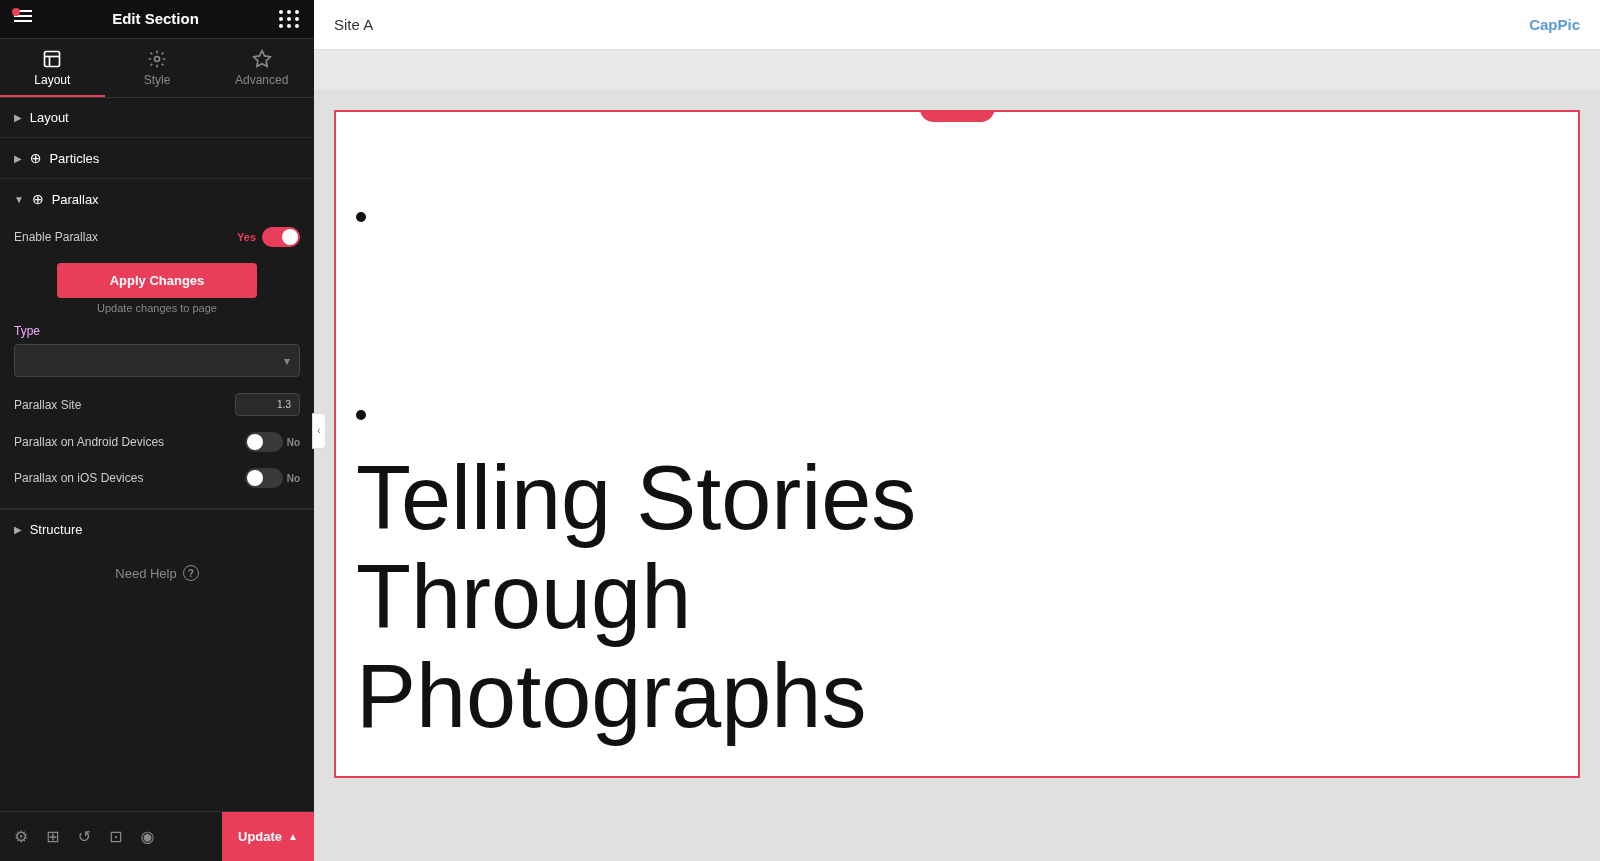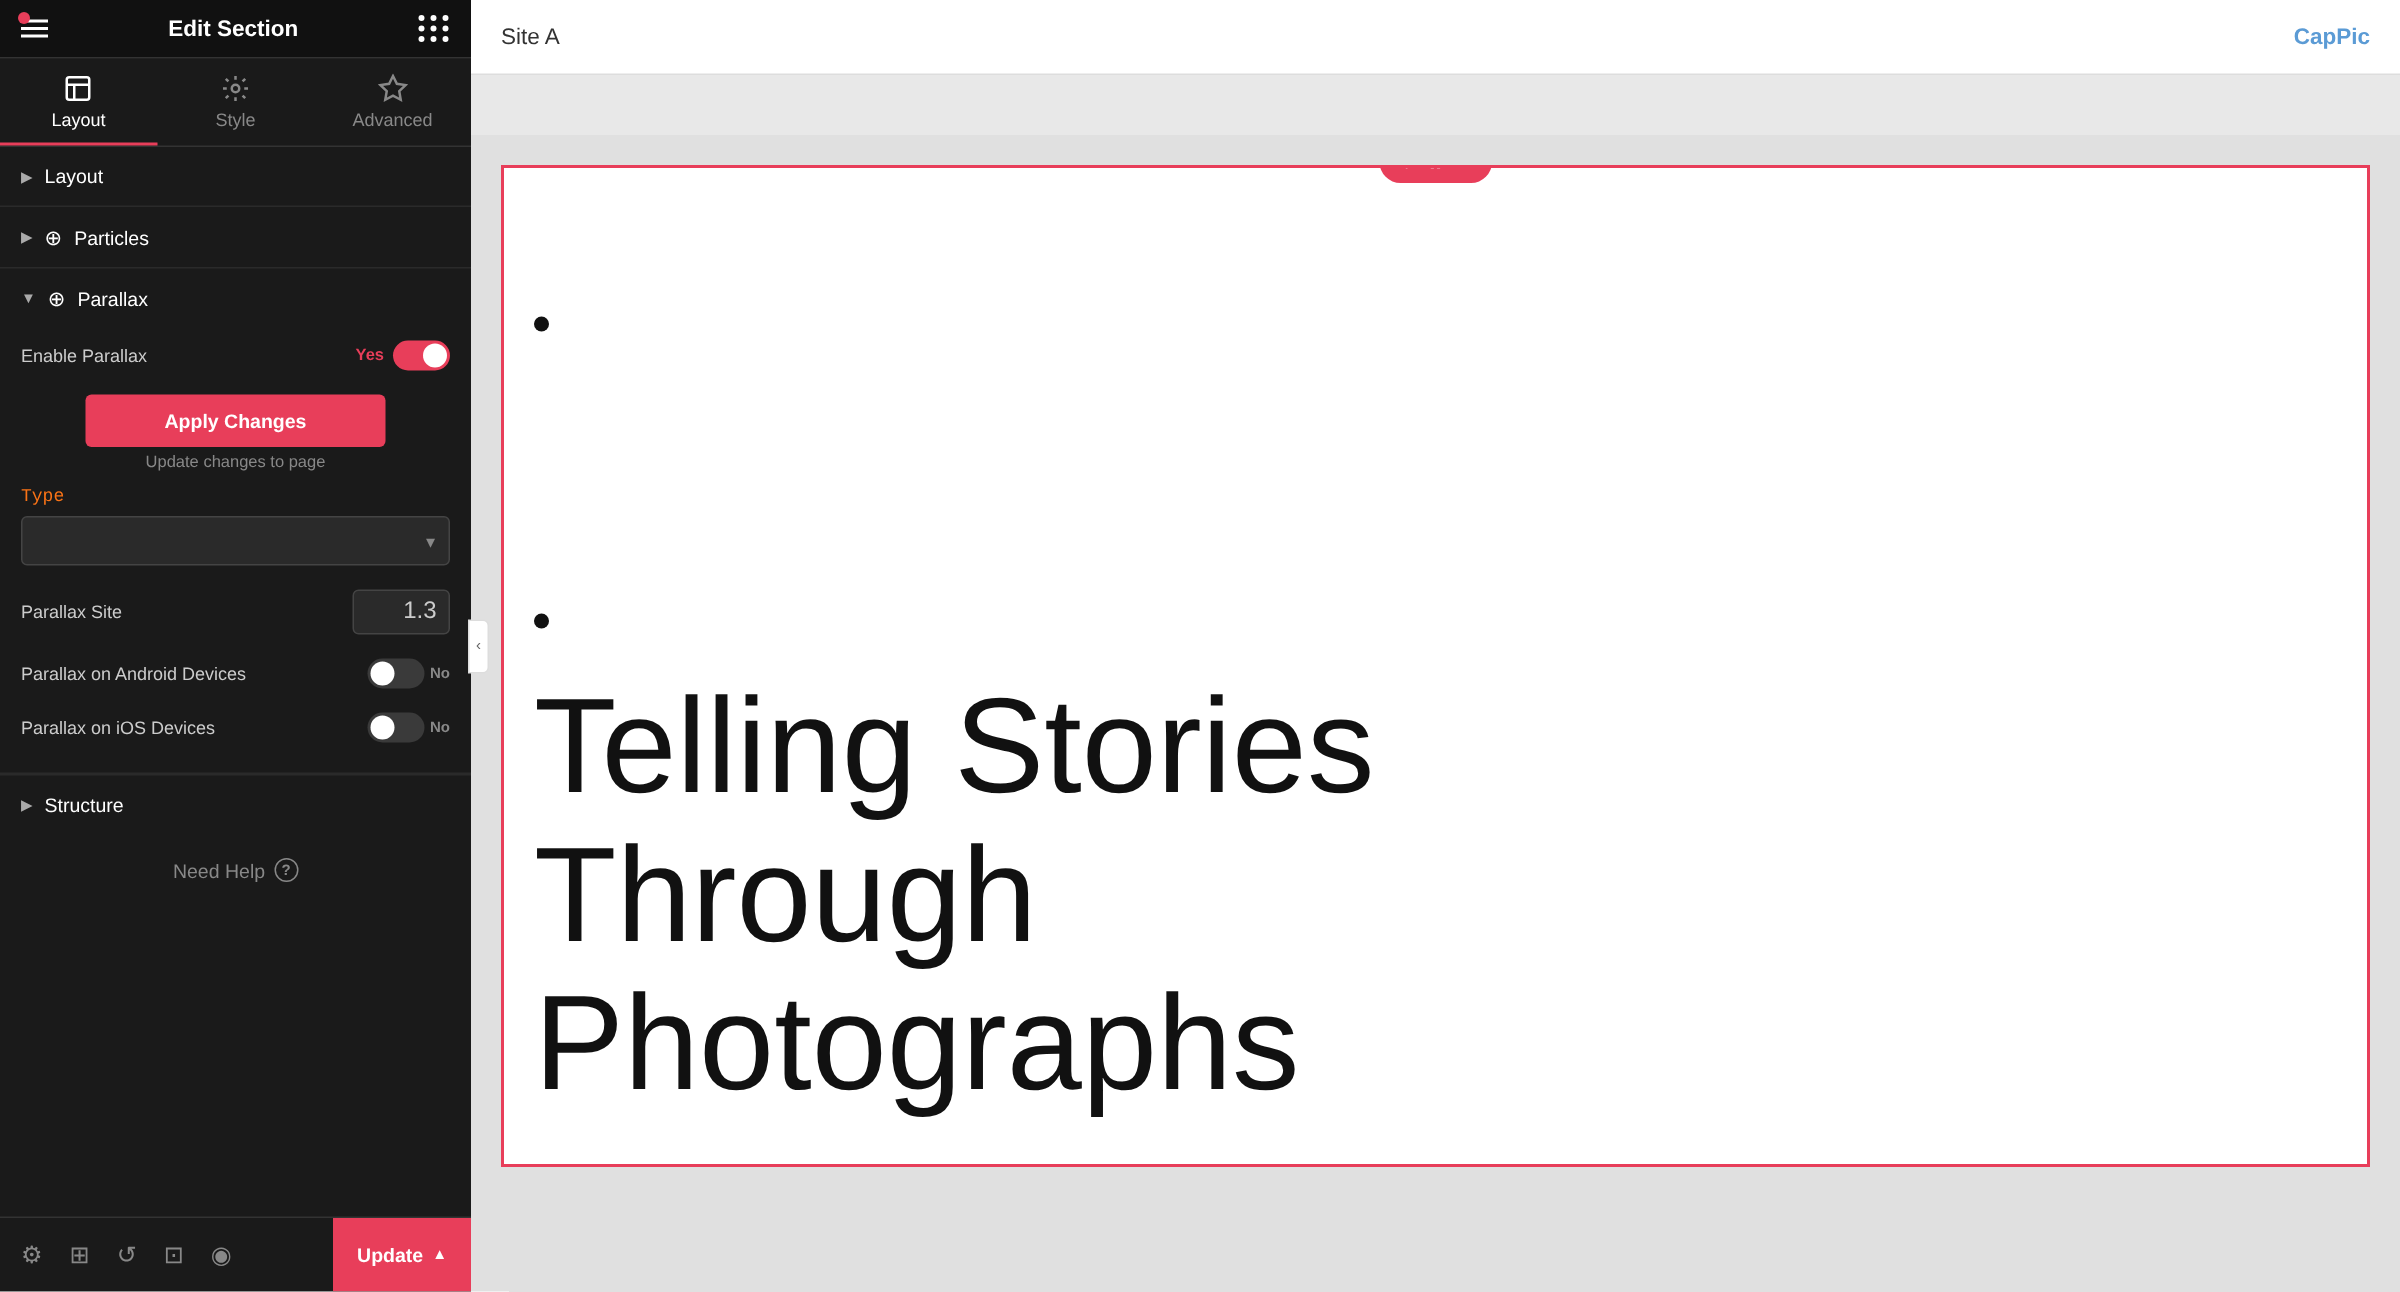--- a/index.html
+++ b/index.html
@@ -12,21 +12,21 @@
       background: #1a1a1a;
       display: flex;
       flex-direction: column;
       height: 861px;
       position: relative;
     }
 
     
     .panel-header {
       display: flex;
-      align-items: center;
+      align-items: flex-start;
       justify-content: space-between;
       padding: 10px 14px;
       background: #111;
       border-bottom: 1px solid #333;
     }
     .panel-header-title {
       color: #fff;
       font-size: 15px;
       font-weight: 600;
       text-align: center;
@@ -199,23 +199,22 @@
       font-size: 11px;
       color: #888;
     }
 
     
     .type-section {
       padding: 6px 14px 8px;
     }
     .type-label {
       font-size: 12px;
-      color: #f97316;
+      color: #f0abfc;
       margin-bottom: 6px;
-      font-family: Liberation Mono, monospace;
     }
     .type-select-wrapper {
       position: relative;
     }
     .type-select {
       width: 100%;
       background: #2a2a2a;
       border: 1px solid #444;
       color: #ccc;
       font-size: 13px;
@@ -241,21 +240,21 @@
       justify-content: space-between;
       padding: 8px 14px;
       color: #ccc;
       font-size: 12px;
     }
     .number-input {
       width: 65px;
       background: #2a2a2a;
       border: 1px solid #444;
       color: #ccc;
-      font-size: 16px;
+      font-size: 10px;
       padding: 5px 8px;
       border-radius: 4px;
       text-align: right;
     }
 
     
     .toggle-row {
       display: flex;
       align-items: center;
       justify-content: space-between;

